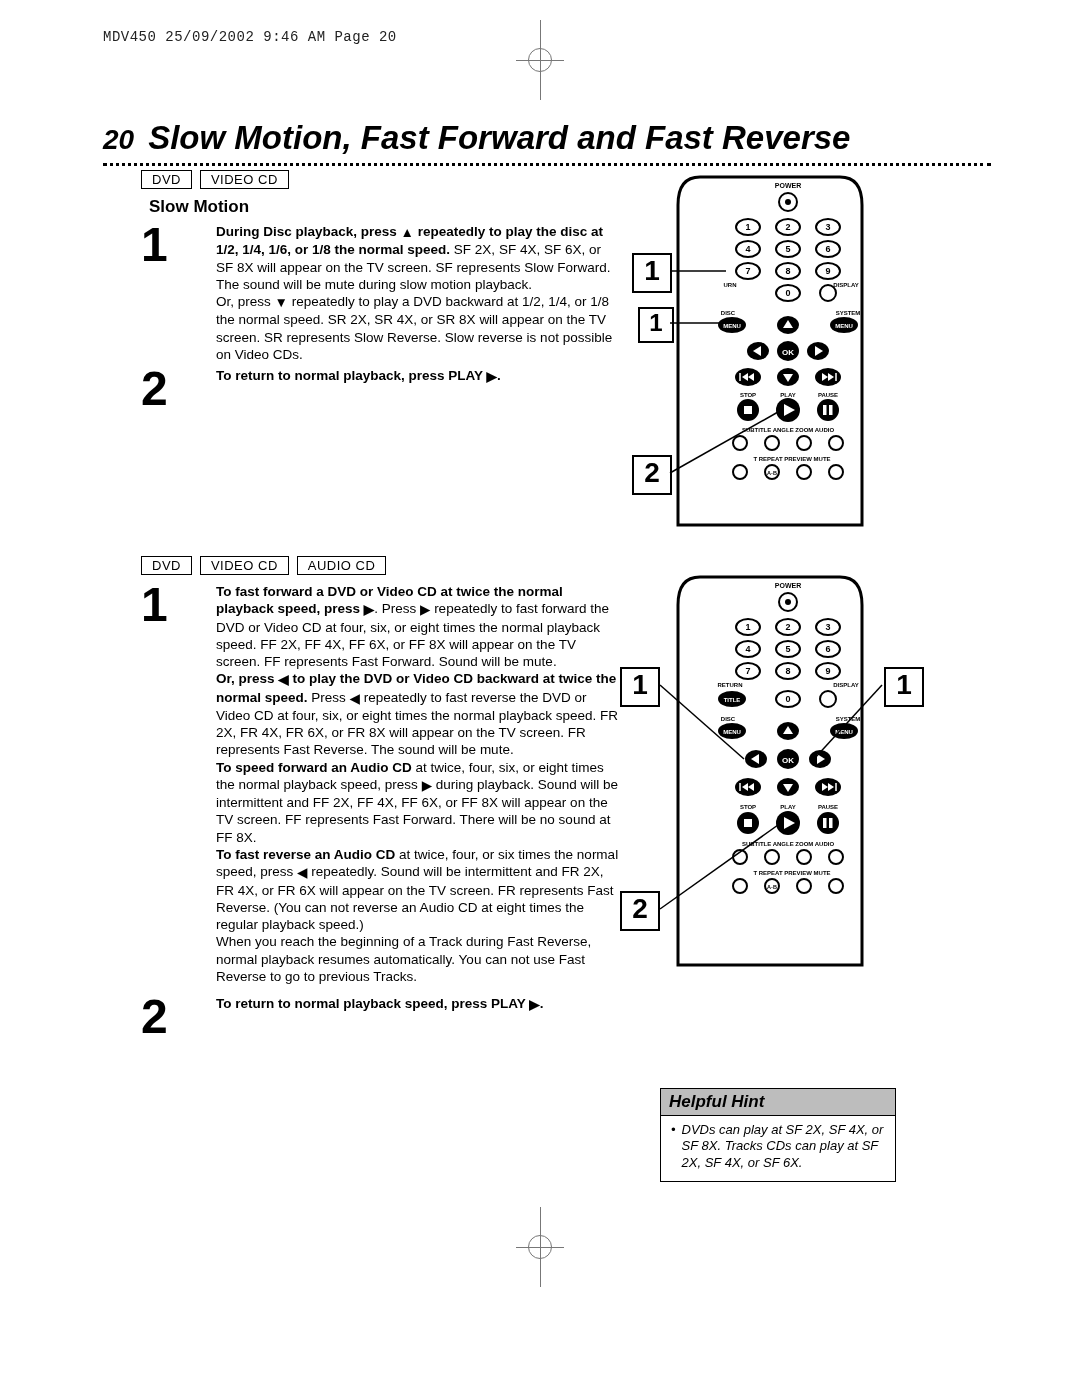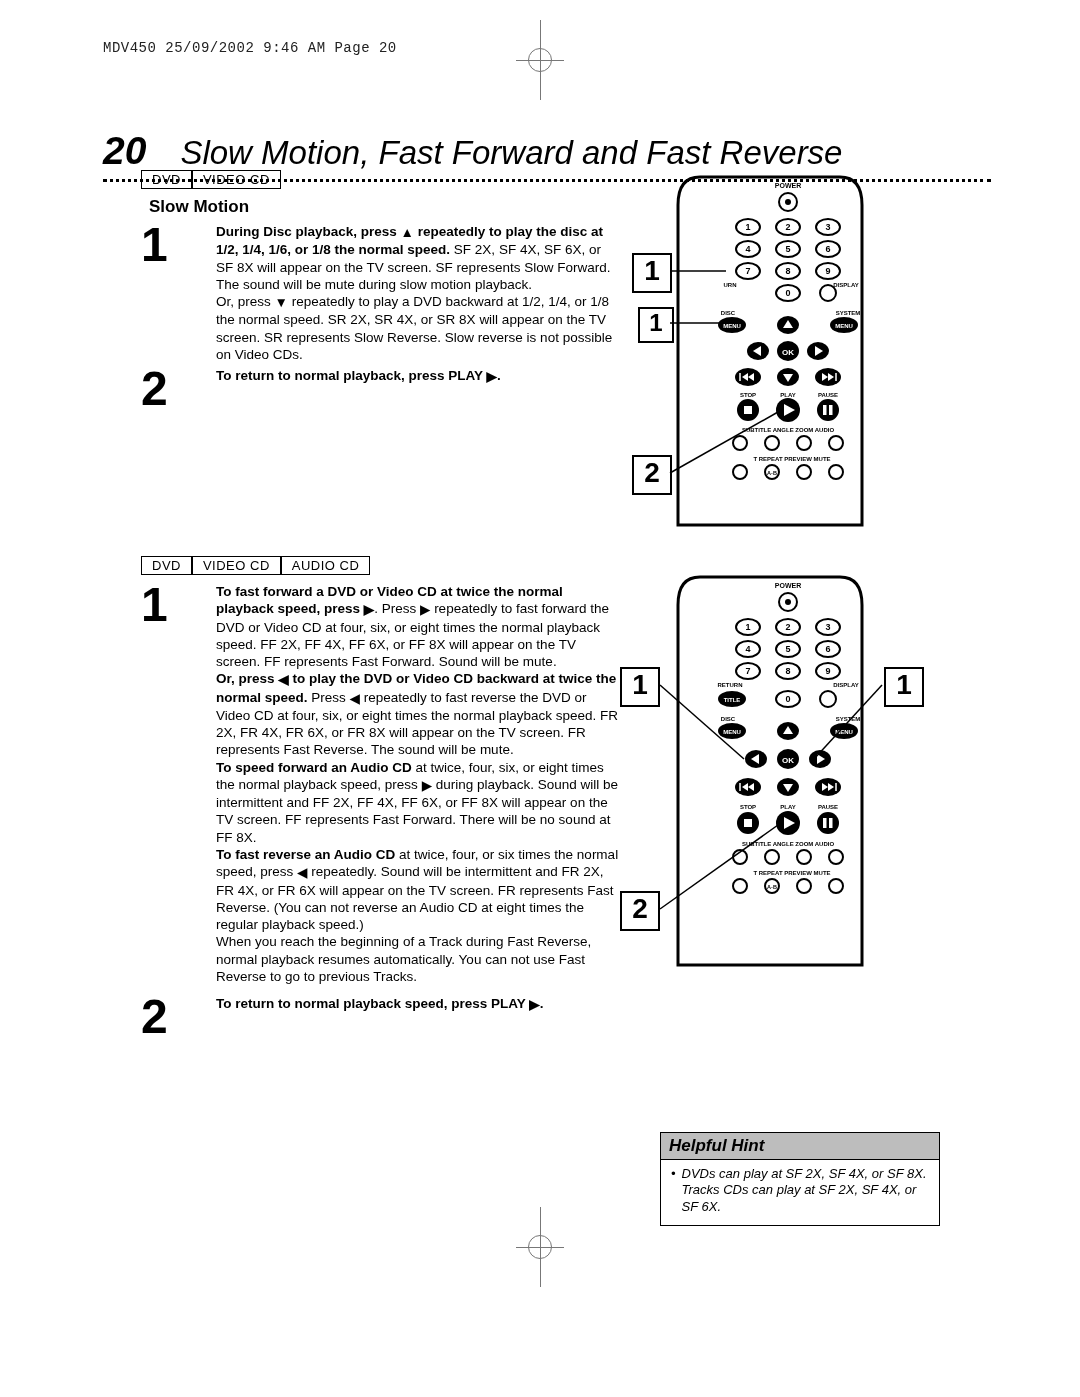--- a/index.html
+++ b/index.html
@@ -17,21 +17,20 @@
     box-sizing: border-box;
   }
   .running-head {
     position: absolute;
     top: 29px;
     left: 103px;
     font-family: "Courier New", monospace;
     font-size: 14px;
     letter-spacing: 0.5px;
     color: #222;
-    margin-top: 11px;
   }
   .crop-top, .crop-bottom {
     position: absolute;
     left: 50%;
     transform: translateX(-50%);
   }
   .crop-top { top: 20px; }
   .crop-bottom { bottom: 110px; }
   .crop-mark {
     width: 48px; height: 80px; position: relative;
@@ -47,32 +46,31 @@
     right: 89px;
     border-bottom: 3px dotted #000;
     padding-bottom: 6px;
     display: flex;
     align-items: baseline;
     gap: 14px;
   }
   .page-number {
     font-style: italic;
     font-weight: bold;
-    font-size: 39px;
-    margin-top: 10px;
+    font-size: 28px;
   }
   .page-title {
     font-style: italic;
-    font-weight: normal;
+    font-weight: bold;
     font-size: 33px;
-    margin-left: 20px;
   }
 
   .disc-tags {
     display: flex;
+    gap: 8px;
     margin-bottom: 8px;
   }
   .disc-tag {
     border: 1px solid #000;
     font-size: 13px;
     padding: 1px 10px;
     letter-spacing: 0.5px;
   }
 
   .content-col {
@@ -128,22 +126,22 @@
     font-weight: bold;
     font-size: 28px;
     line-height: 32px;
     text-align: center;
   }
   .callout-sm { width: 32px; height: 32px; font-size: 24px; line-height: 28px; }
 
   .hint-box {
     position: absolute;
     left: 660px;
-    top: 1132px;
-    width: 280px;
+    top: 1088px;
+    width: 236px;
   }
   .hint-title-row {
     border: 1px solid #000;
     background: #bdbdbd;
     font-style: italic;
     font-weight: bold;
     font-size: 17px;
     padding: 3px 8px;
   }
   .hint-body {

